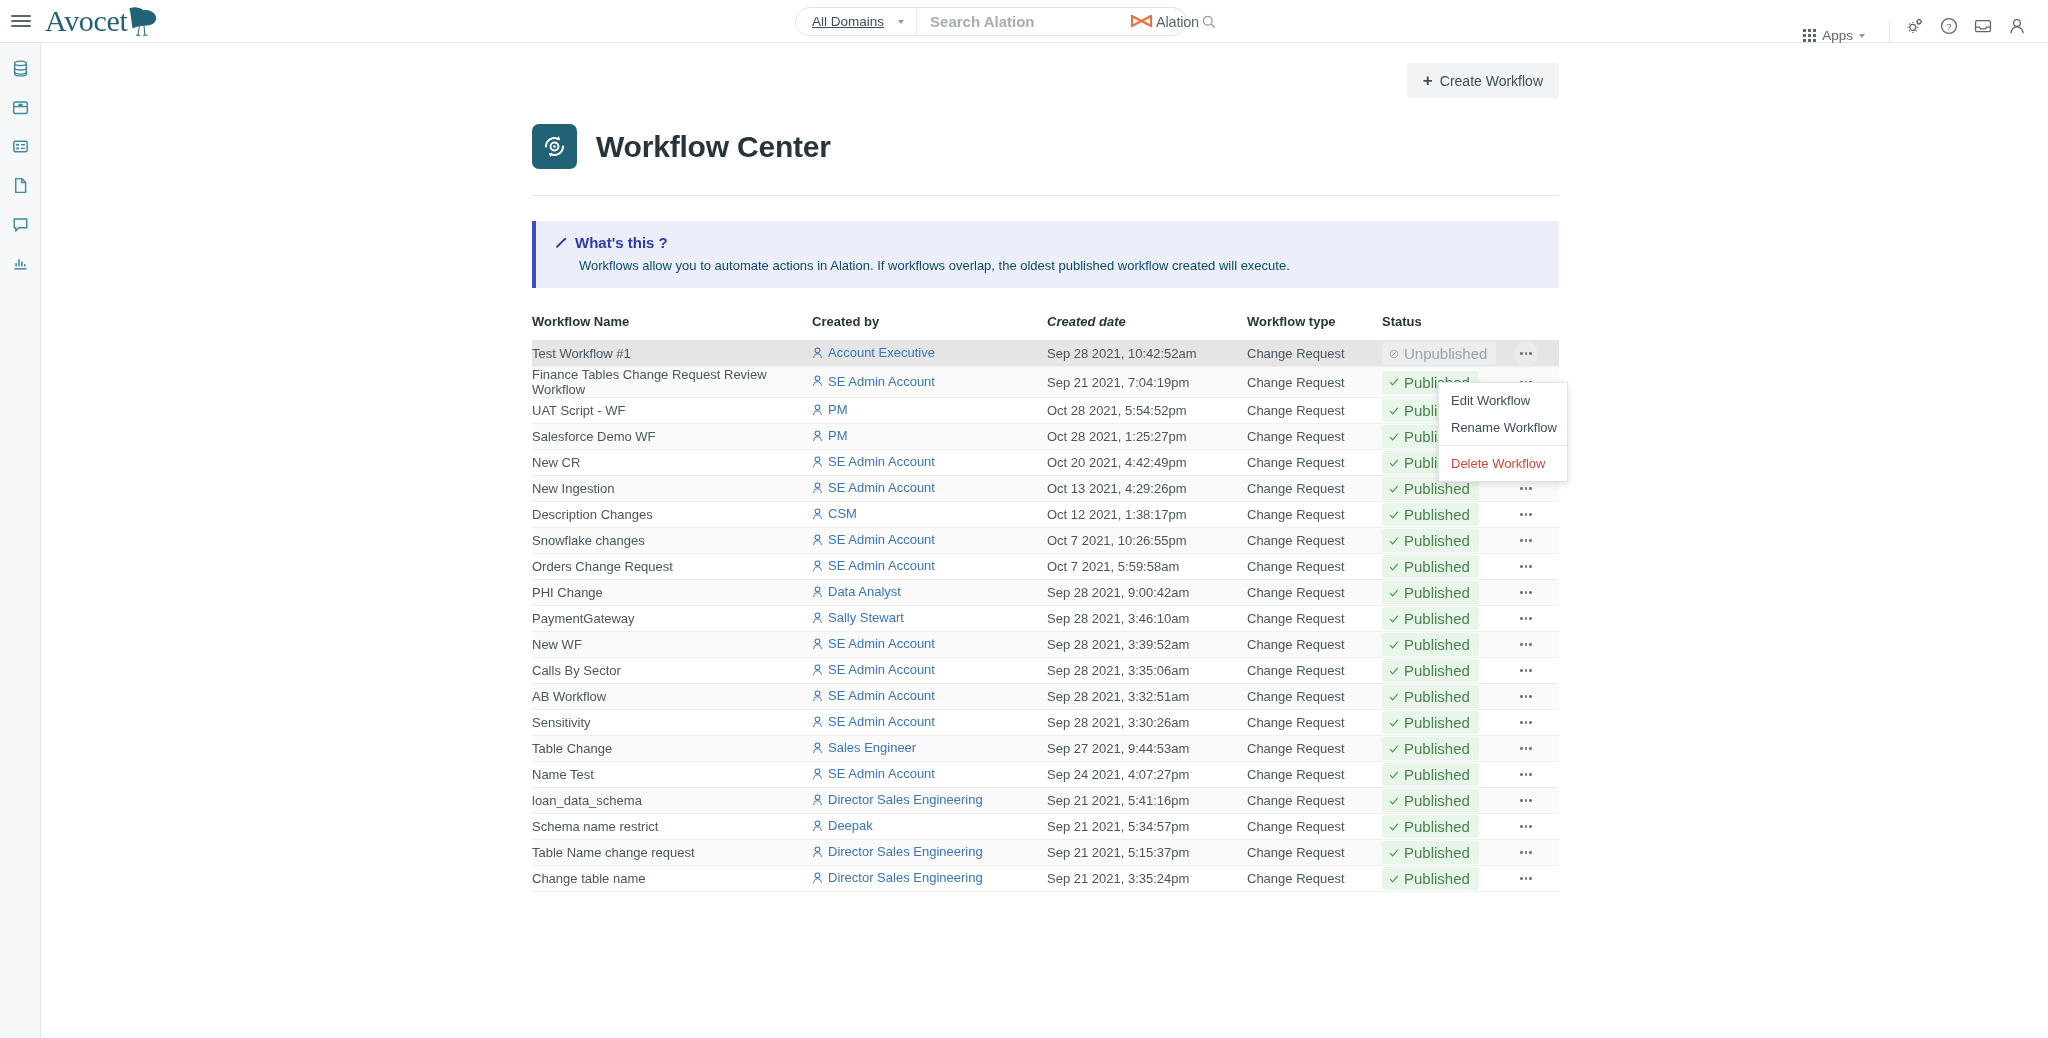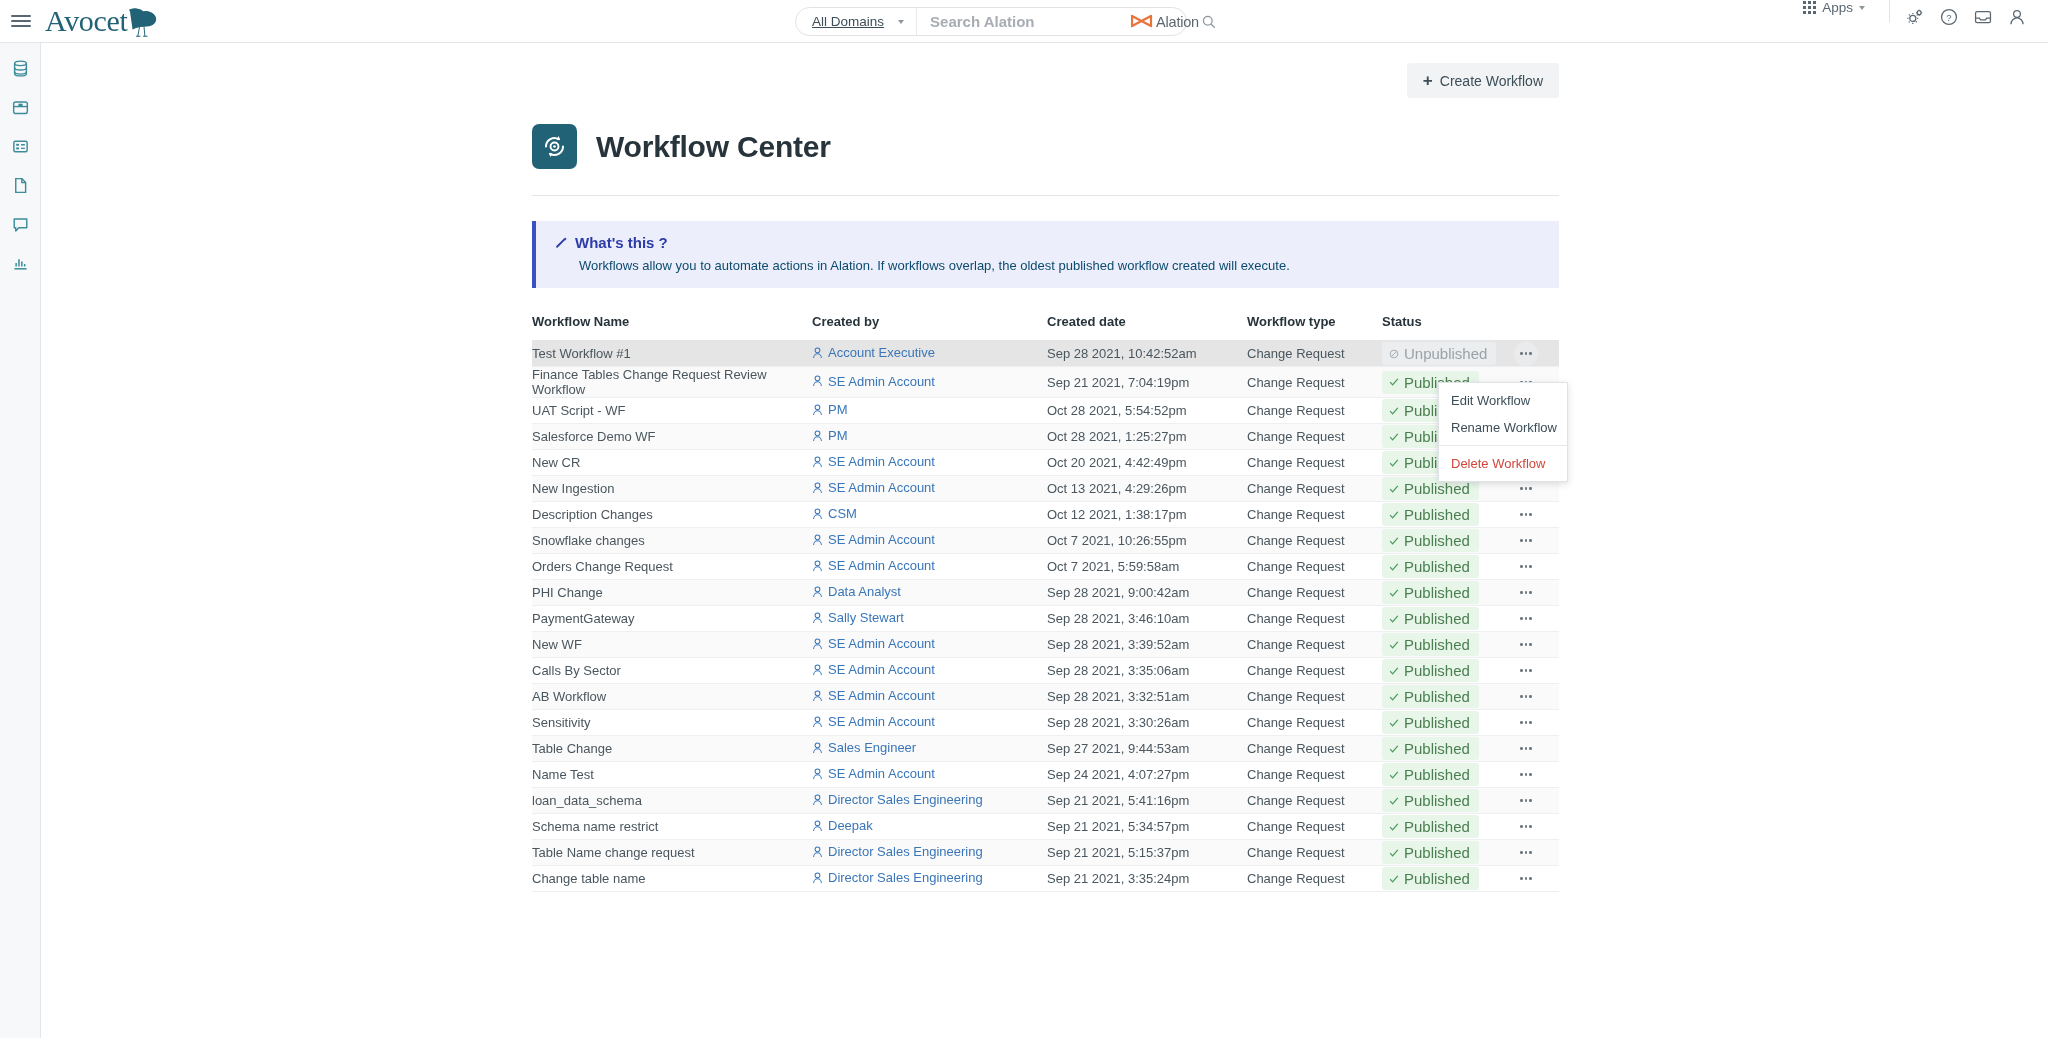--- a/index.html
+++ b/index.html
@@ -11,21 +11,21 @@
   }
 
   
   .topbar {
     position: absolute; top: 0; left: 0; width: 2048px; height: 43px;
     background: #ffffff; border-bottom: 1px solid #e3e6e8;
     display: flex; align-items: center;
   }
   .hamburger { margin-left: 11px; width: 20px; height: 20px; display:flex; flex-direction:column; justify-content:center; gap:3px; cursor:pointer;}
   .hamburger i { display:block; height:2px; background:#5b6770; border-radius:1px; }
-  .brand { margin-left: 14px; display: flex; align-items: flex-end; gap:1px; }
+  .brand { margin-left: 14px; display: flex; align-items: center; gap:1px; }
   .brand-text {
     font-family: "Liberation Serif", serif;
     font-size: 30px; color: #226277; letter-spacing: -0.3px; line-height: 1;
   }
   .brand-bird { width: 36px; height: 30px; margin-left: -3px; margin-bottom: -2px; }
 
   .searchwrap {
     position: absolute; left: 795px; top: 7px;
     display: flex; align-items: center; height: 29px;
     border: 1px solid #dfe3e6; border-radius: 16px; background: #fff;
@@ -40,21 +40,21 @@
   .search-input {
     border: none; outline: none; font-size: 15px; color: #0c4a6e;
     padding-left: 13px; flex: 1; background: transparent;
     font-family: "Liberation Sans", sans-serif;
     font-weight: bold;
   }
   .search-input::placeholder { color: #a7adb2; }
   .alation-tag { display:flex; align-items:center; gap:3px; padding-right: 12px; }
   .alation-word { font-size: 14.5px; color: #5b6770; letter-spacing: -0.2px; }
 
-  .top-right { position: absolute; right: 14px; top: 0; height: 43px; display: flex; align-items: flex-start; gap: 0; }
+  .top-right { position: absolute; right: 14px; top: 0; height: 43px; display: flex; align-items: flex-end; gap: 0; }
   .apps-btn { display:flex; align-items:center; gap:6px; font-size:13.5px; color:#5b6770; padding: 0 16px 0 8px; cursor:pointer; }
   .apps-grid { display:grid; grid-template-columns: repeat(3, 3px); grid-template-rows: repeat(3, 3px); gap:2px; }
   .apps-grid i { width:3px; height:3px; background:#5b6770; display:block; }
   .vdiv { width:1px; height:22px; background:#e1e5e8; margin: 0 8px; }
   .ticon { width:34px; height:34px; display:flex; align-items:center; justify-content:center; cursor:pointer; }
 
   
   .rail {
     position: absolute; left: 0; top: 43px; width: 41px; height: 995px;
     background: #f7f8f9; border-right: 1px solid #e3e6e8;
@@ -96,21 +96,21 @@
     padding: 0 0 11px 0; border-bottom: 1px solid #e3e6e8;
   }
   table.wf td {
     font-size: 13px; color: #4a565e; padding: 0; height: 26px; vertical-align: middle;
     border-bottom: 1px solid #edeff1;
   }
   tr.alt td { background: #fafafa; }
   tr.first td { background: #e5e5e5; }
   .col-name { width: 280px; }
   .col-by   { width: 235px; }
-  .col-date { width: 200px; }
+  .col-date { width: 200px; font-style: italic; }
   .col-type { width: 135px; }
   .col-status { width: 120px; }
   .col-act  { width: 57px; }
 
   .person { display:inline-flex; align-items:center; gap:5px; color:#2f6fb0; cursor:pointer; }
   .person span { color:#3a76b8; }
 
   .badge {
     display:inline-flex; align-items:center; gap:5px;
     font-size: 15px; padding: 3px 9px 3px 7px; border-radius: 3px;

